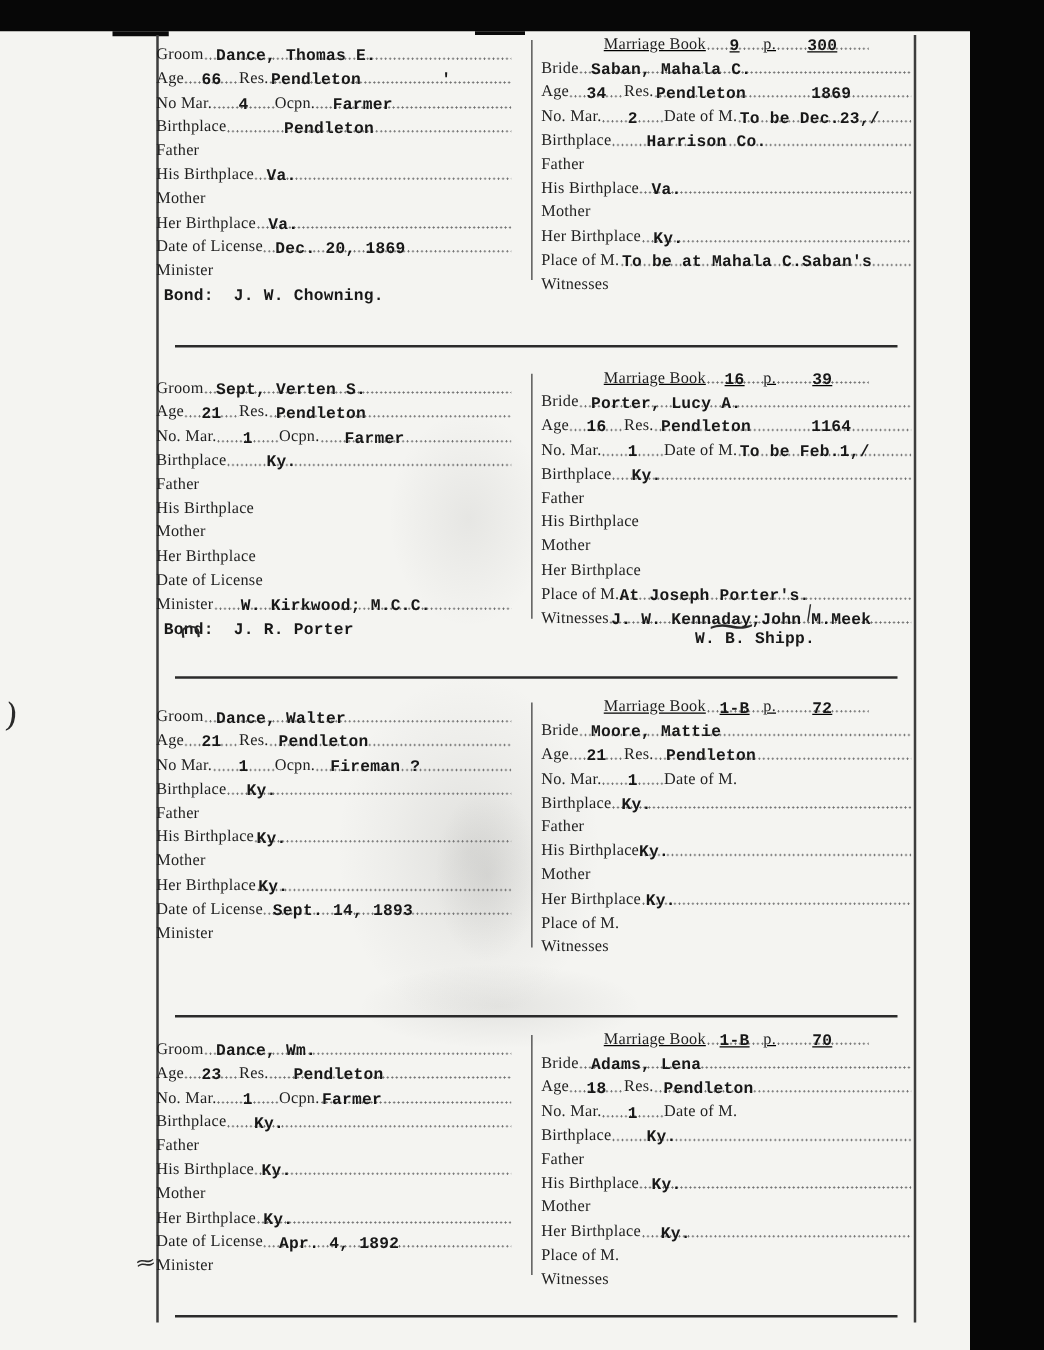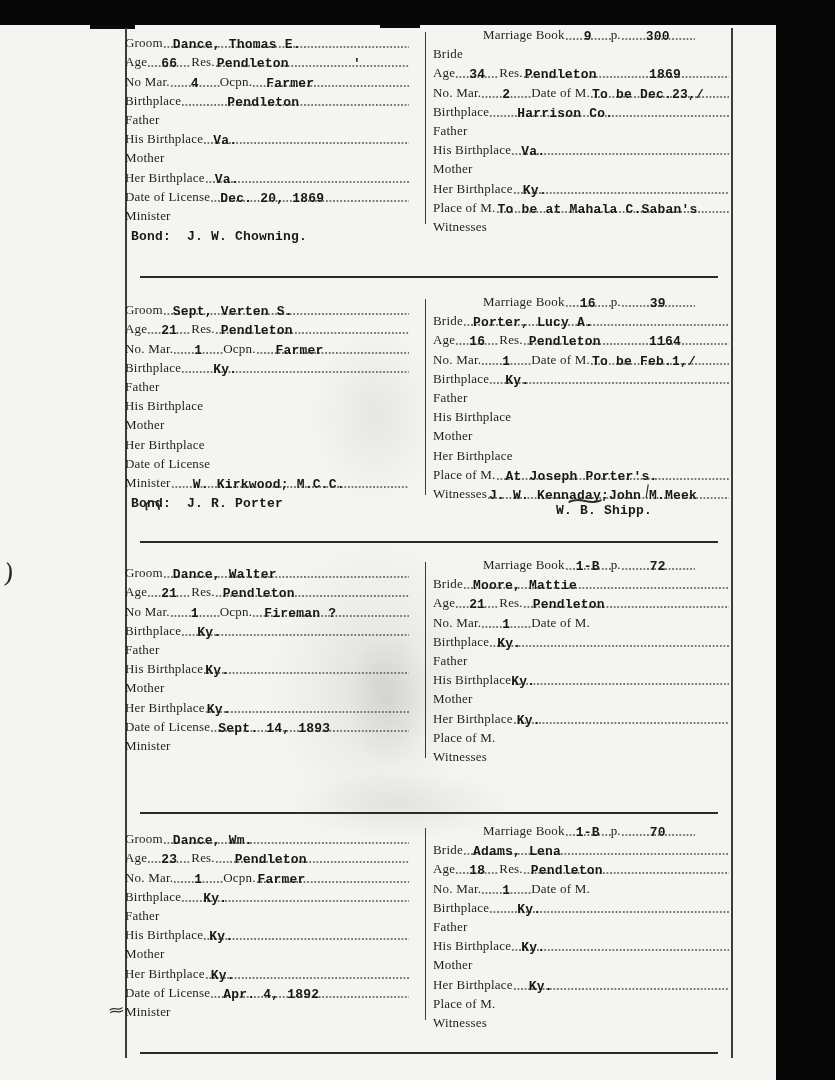--- a/index.html
+++ b/index.html
@@ -34,21 +34,21 @@
   .card3{top:826px;height:200px;}
   .vdiv{position:absolute;left:300px;top:2px;width:1.2px;background:#3a3a3a;}
   .card0 .vdiv{height:192px;} .card1 .vdiv{height:196px;}
   .card2 .vdiv{height:196px;} .card3 .vdiv{height:192px;}
 
   .col{position:absolute;}
   .groom-col{left:0;top:4px;width:284px;}
   .bride-col{left:308px;top:-4px;width:296px;}
 
   .frow{display:flex;align-items:flex-end;height:19.2px;}
-  .header-row{height:19px;padding-left:50px;}
+  .header-row{height:19px;padding-left:50px;text-decoration:underline;}
   .flabel{font-size:13px;color:#1f1f1f;line-height:1;padding-bottom:4px;white-space:pre;letter-spacing:.2px;}
   .seg{flex:1;display:flex;align-items:flex-end;min-width:8px;
        background-image:radial-gradient(circle,#6e6e6e .65px,transparent .95px);
        background-size:3.6px 2px;background-repeat:repeat-x;
        background-position:left bottom 5px;}
   .seg.mid{flex:0 0 auto;justify-content:center;}
   .fval{font-family:"Liberation Mono","DejaVu Sans Mono",monospace;font-weight:700;
         font-size:13px;color:#181818;line-height:1;padding-bottom:2px;white-space:pre;letter-spacing:.2px;}
   .seg > .fval{margin-left:10px;}
   .seg.mid > .fval{margin-left:0;}
@@ -163,20 +163,23 @@
               <span class="fval">9</span>
             </span>
             <span class="flabel">p.</span>
             <span class="seg mid" style="flex-basis: 74px;">
               <span class="fval">300</span>
             </span>
             <span class="blankfill"></span>
           </div>
           <div class="frow">
             <span class="flabel">Bride</span>
+            <span class="seg">
+              <span class="fval">Saban, Mahala C.</span>
+            </span>
           </div>
           <div class="frow">
             <span class="flabel">Age</span>
             <span class="seg mid" style="flex-basis: 44px;">
               <span class="fval">34</span>
             </span>
             <span class="flabel">Res.</span>
             <span class="seg">
               <span class="fval" style="margin-left: 2px;">Pendleton</span>
               <span class="fval note">1869</span>
@@ -350,21 +353,21 @@
             <span class="flabel">Mother</span>
             <span class="seg"></span>
           </div>
           <div class="frow">
             <span class="flabel">Her Birthplace</span>
             <span class="seg"></span>
           </div>
           <div class="frow">
             <span class="flabel">Place of M.</span>
             <span class="seg">
-              <span class="fval" style="margin-left: 10px; text-align: center;">At Joseph Porter's.</span>
+              <span class="fval" style="margin-left: 0; text-align: center;">At Joseph Porter's.</span>
             </span>
           </div>
           <div class="frow">
             <span class="flabel">Witnesses</span>
             <span class="seg">
               <span class="fval" style="margin-left: 2px;">J. W. Kennaday;John M.Meek</span>
             </span>
           </div>
           <div class="extra-line wit2">W. B. Shipp.</div>
         </div>

